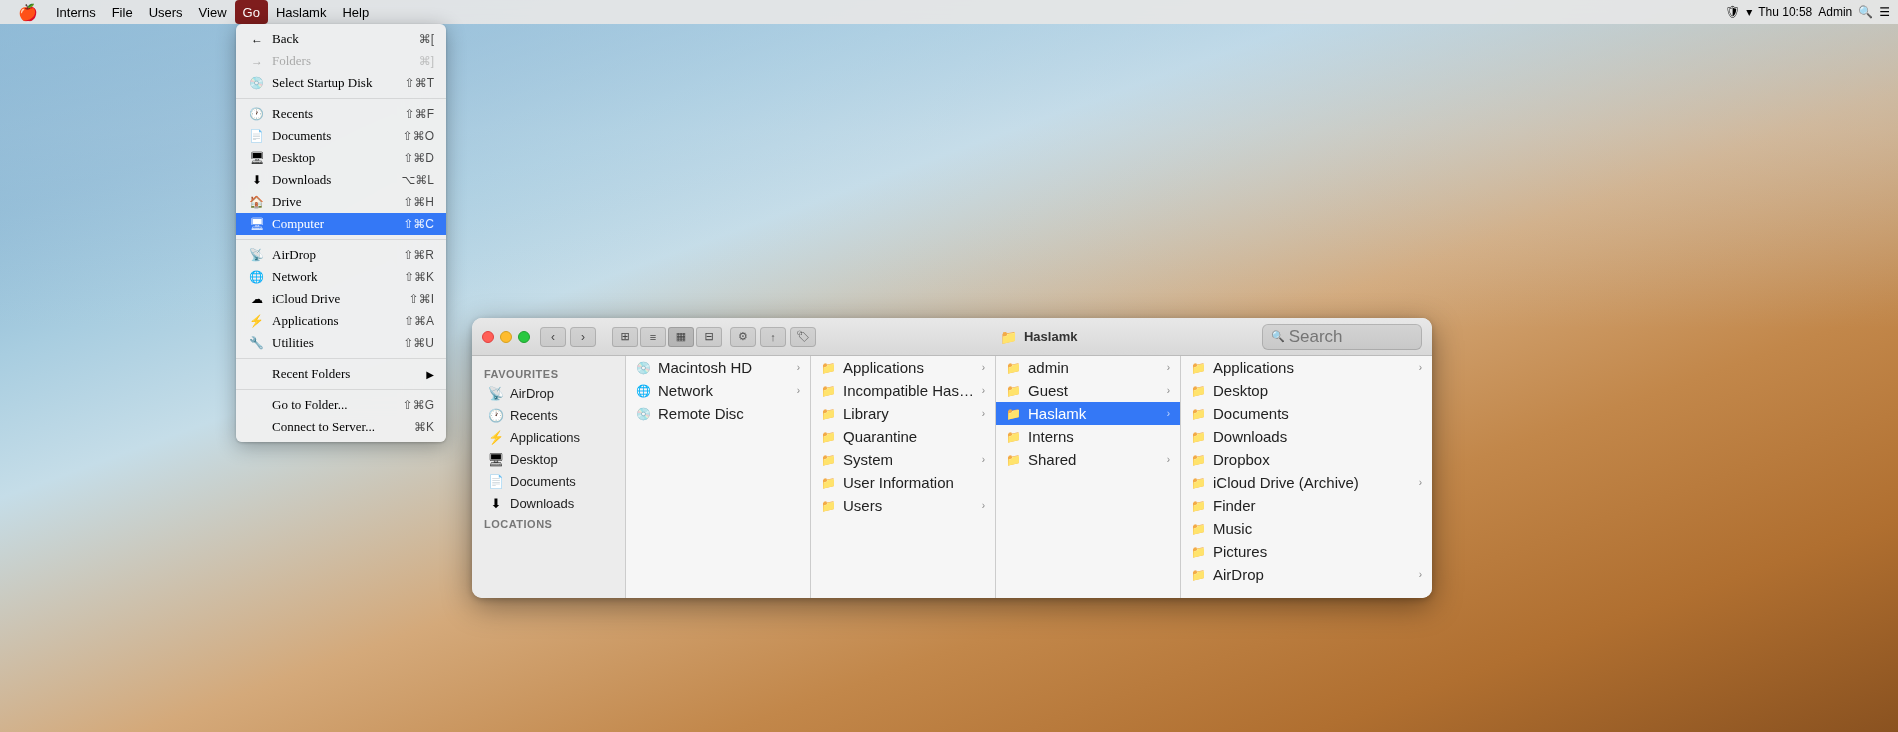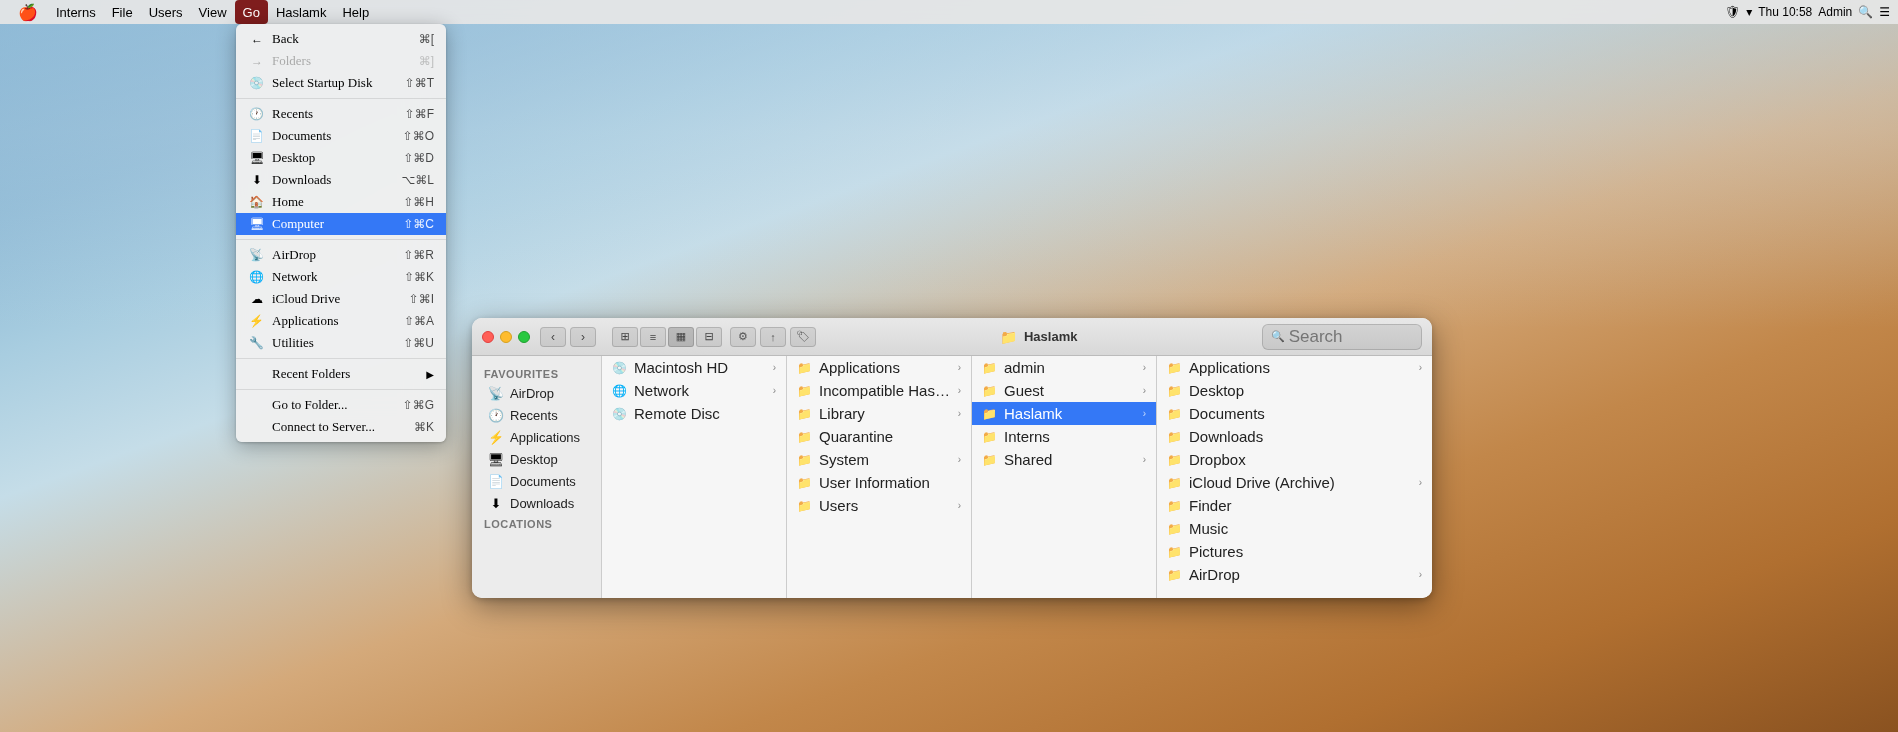--- a/index.html
+++ b/index.html
@@ -274,21 +274,21 @@
 
     
     .finder-content {
       display: flex;
       flex: 1;
       overflow: hidden;
     }
 
     
     .finder-sidebar {
-      width: 130px;
+      width: 154px;
       background: rgba(235,235,235,0.9);
       border-right: 1px solid #ccc;
       padding: 8px 0;
       overflow-y: auto;
       flex-shrink: 0;
     }
     .sidebar-section-label {
       font-size: 11px;
       font-weight: 700;
       color: #777;
@@ -444,21 +444,21 @@
   </div>
 
   <div class="menu-item">
     <span class="menu-item-icon">⬇</span>
     <span class="menu-item-label">Downloads</span>
     <span class="menu-item-shortcut">⌥⌘L</span>
   </div>
 
   <div class="menu-item">
     <span class="menu-item-icon">🏠</span>
-    <span class="menu-item-label">Home</span>
+    <span class="menu-item-label">Drive</span>
     <span class="menu-item-shortcut">⇧⌘H</span>
   </div>
 
   <div class="menu-item highlighted">
     <span class="menu-item-icon">🖥</span>
     <span class="menu-item-label">Computer</span>
     <span class="menu-item-shortcut">⇧⌘C</span>
   </div>
   <div class="menu-separator"></div>
 

